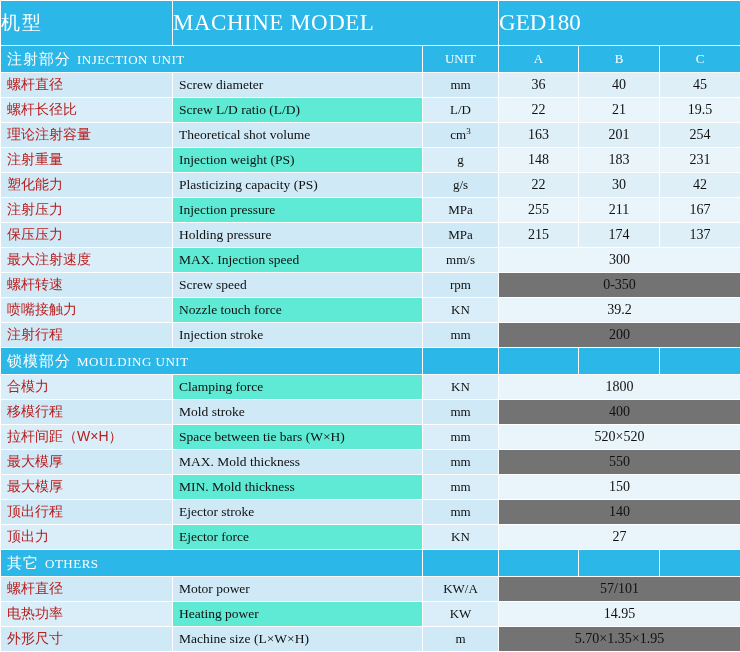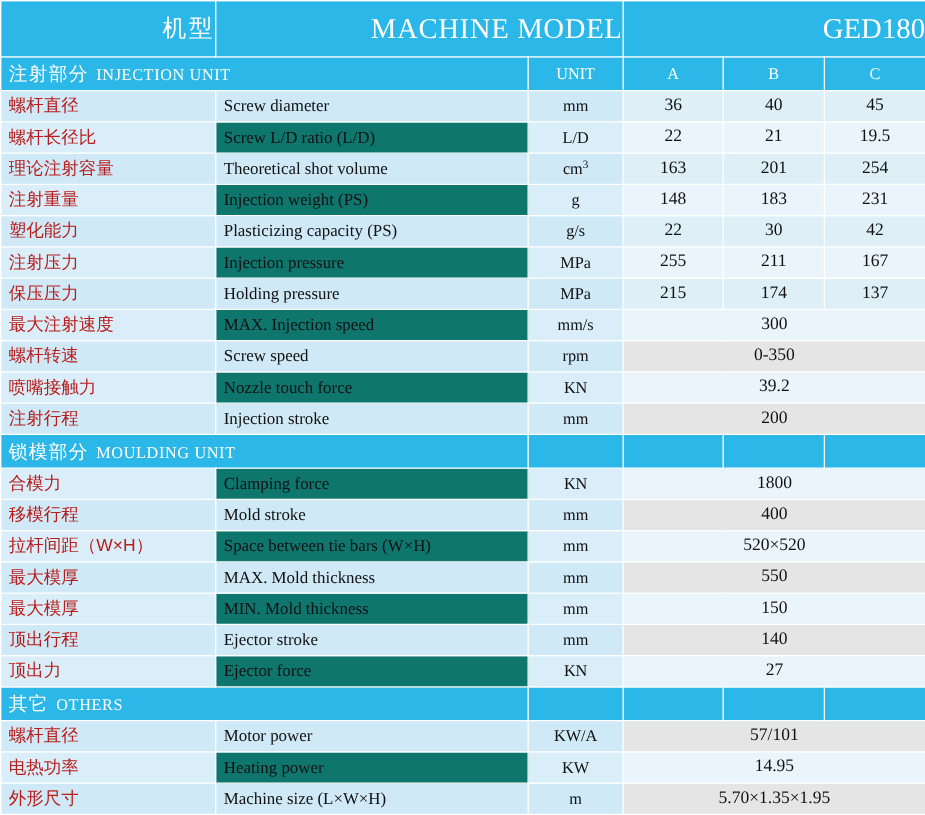--- a/index.html
+++ b/index.html
@@ -34,21 +34,21 @@
   col.c-unit { width: 76px; }
   col.c-a    { width: 80px; }
   col.c-b    { width: 81px; }
   col.c-c    { width: 81px; }
 
   
   .hdr-cell {
     background: #2bb7e8;
     color: #ffffff;
     height: 44px;
-    text-align: right;
+    text-align: left;
   }
   .hdr-cn {
     font-size: 19px;
     letter-spacing: 2px;
   }
   .hdr-en {
     font-size: 23px;
     font-family: "Liberation Serif", serif;
     letter-spacing: 0.5px;
   }
@@ -101,21 +101,21 @@
   tr.row td { height: 24px; }
   .cn {
     background: #d9eef8;
     color: #b91c1c;
     font-size: 14px;
     padding-left: 6px !important;
     white-space: nowrap;
   }
   .cn.alt { background: #cfe9f6; }
   .en {
-    background: #0f766e;
+    background: #5eead4;
     color: #111111;
     font-size: 13.5px;
     font-family: "Liberation Serif", serif;
     padding-left: 6px !important;
     white-space: nowrap;
   }
   .en.alt { background: #cfe9f6; }
   .unit {
     background: #d9eef8;
     color: #111111;
@@ -127,21 +127,21 @@
   .unit.alt { background: #cfe9f6; }
   .val {
     background: #e9f5fb;
     color: #111111;
     font-size: 14px;
     font-family: "Liberation Serif", serif;
     text-align: center;
   }
   .val.alt { background: #dfeff8; }
   .val.span { background: #e9f5fb; }
-  .val.span.alt { background: #e5e5e5; text-align: center; }
+  .val.span.alt { background: #737373; text-align: center; }
   sup.sup { font-size: 9px; vertical-align: super; }
 </style>
 </head>
 <body>
 
 <div class="sheet">
   <table class="spec">
     <colgroup>
       <col class="c-cn">
         <col class="c-en">

